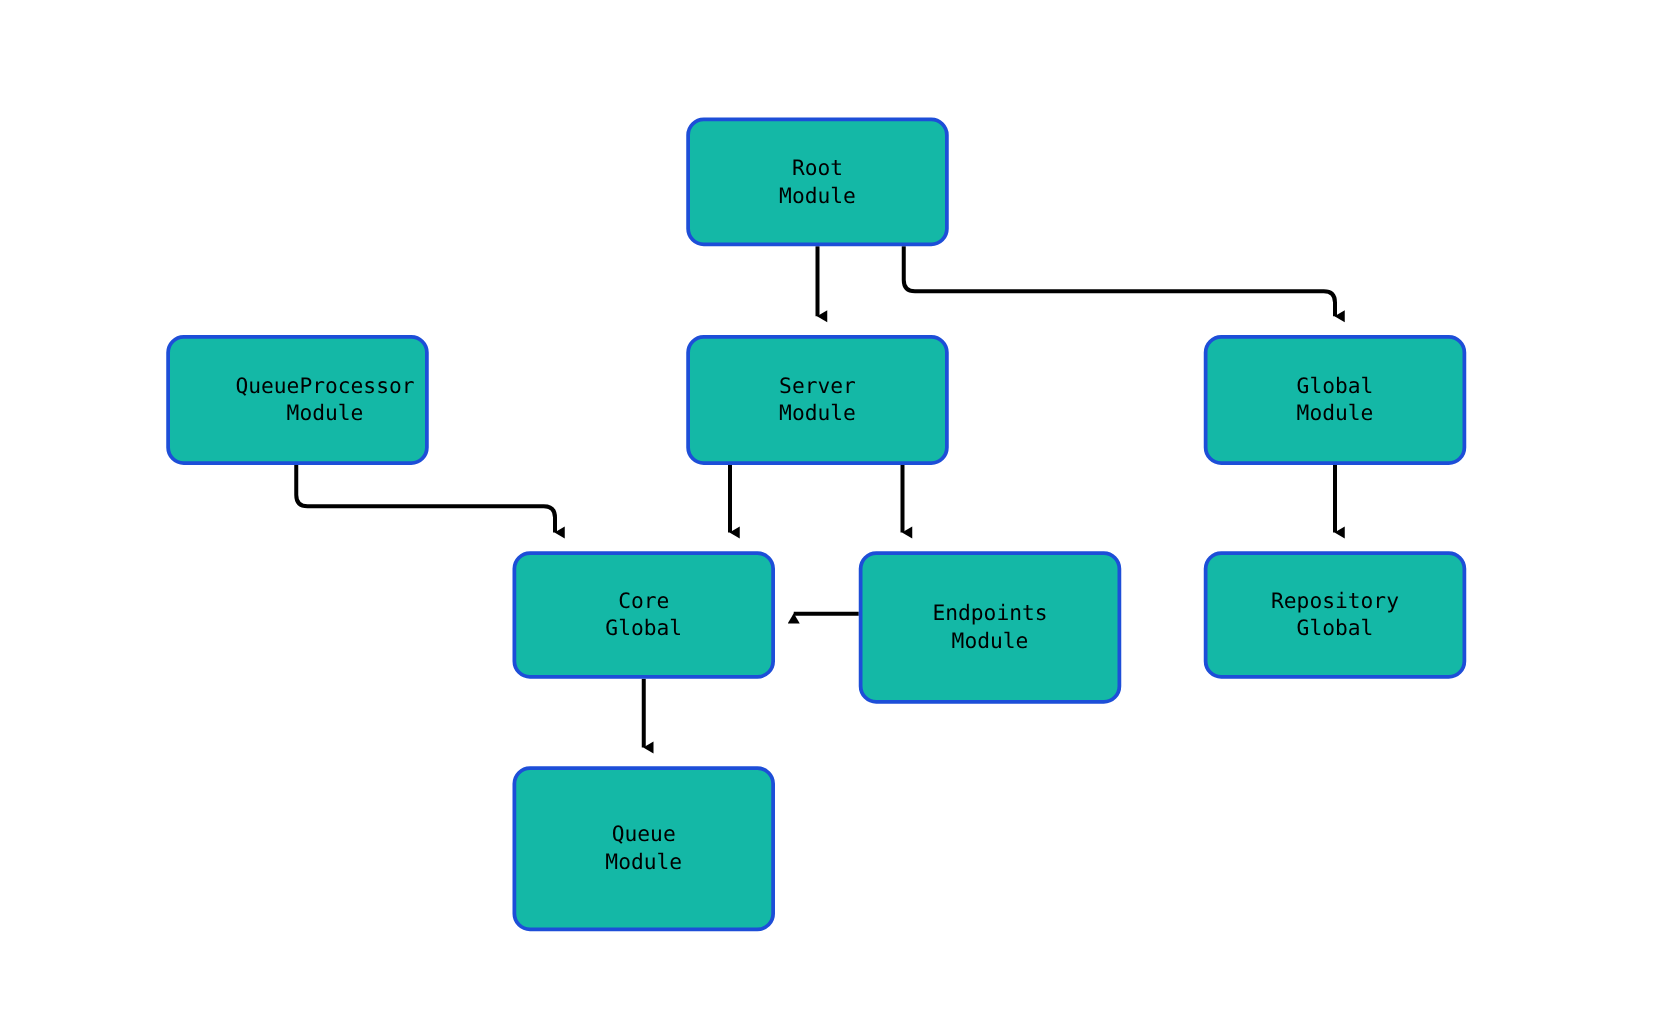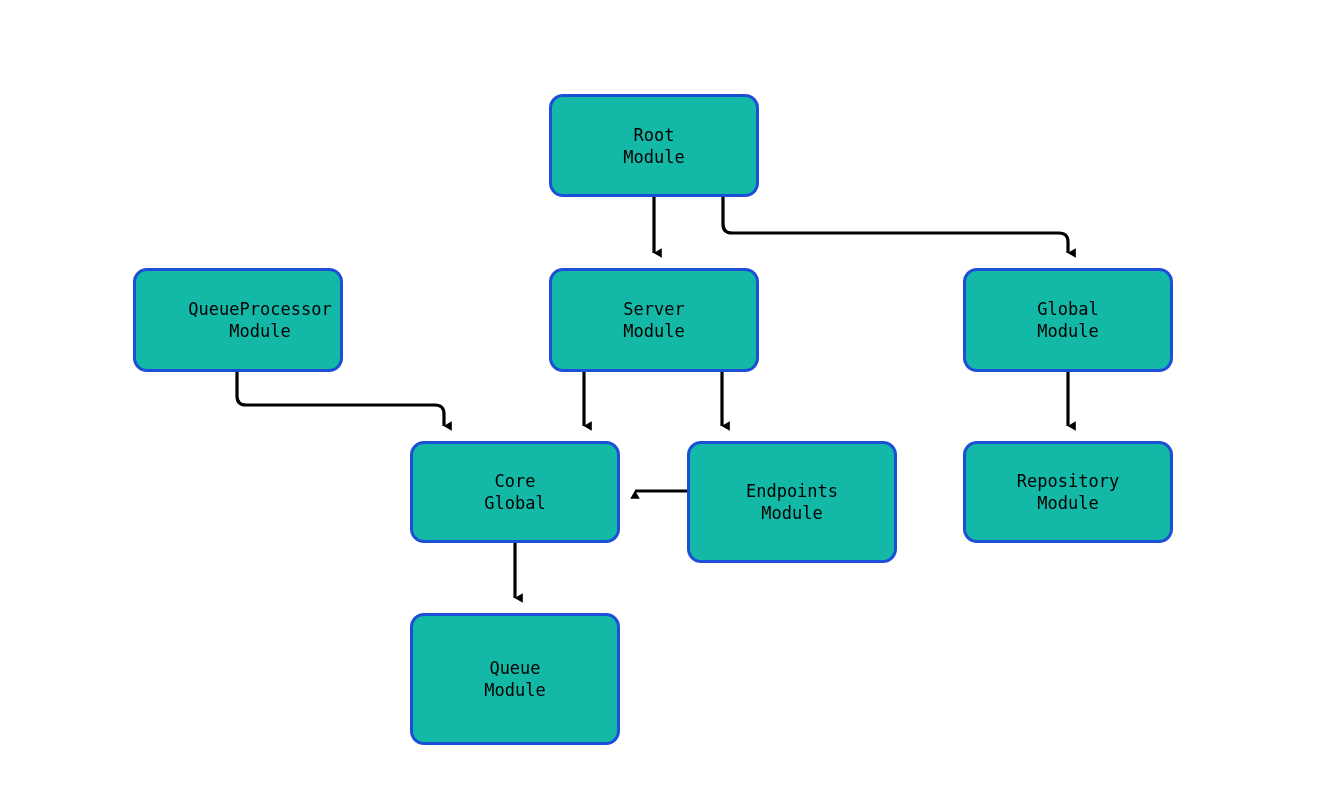--- a/index.html
+++ b/index.html
@@ -109,21 +109,21 @@
 Global</div>
   </div>
 
   <div class="node" style="left:687px; top:441px; width:210px; height:122px;">
     <div class="node-label">Endpoints
 Module</div>
   </div>
 
   <div class="node" style="left:963px; top:441px; width:210px; height:102px;">
     <div class="node-label">Repository
-Module</div>
+Global</div>
   </div>
 
   <div class="node" style="left:410px; top:613px; width:210px; height:132px;">
     <div class="node-label">Queue
 Module</div>
   </div>
 
 </div>
 
 </body></html>

